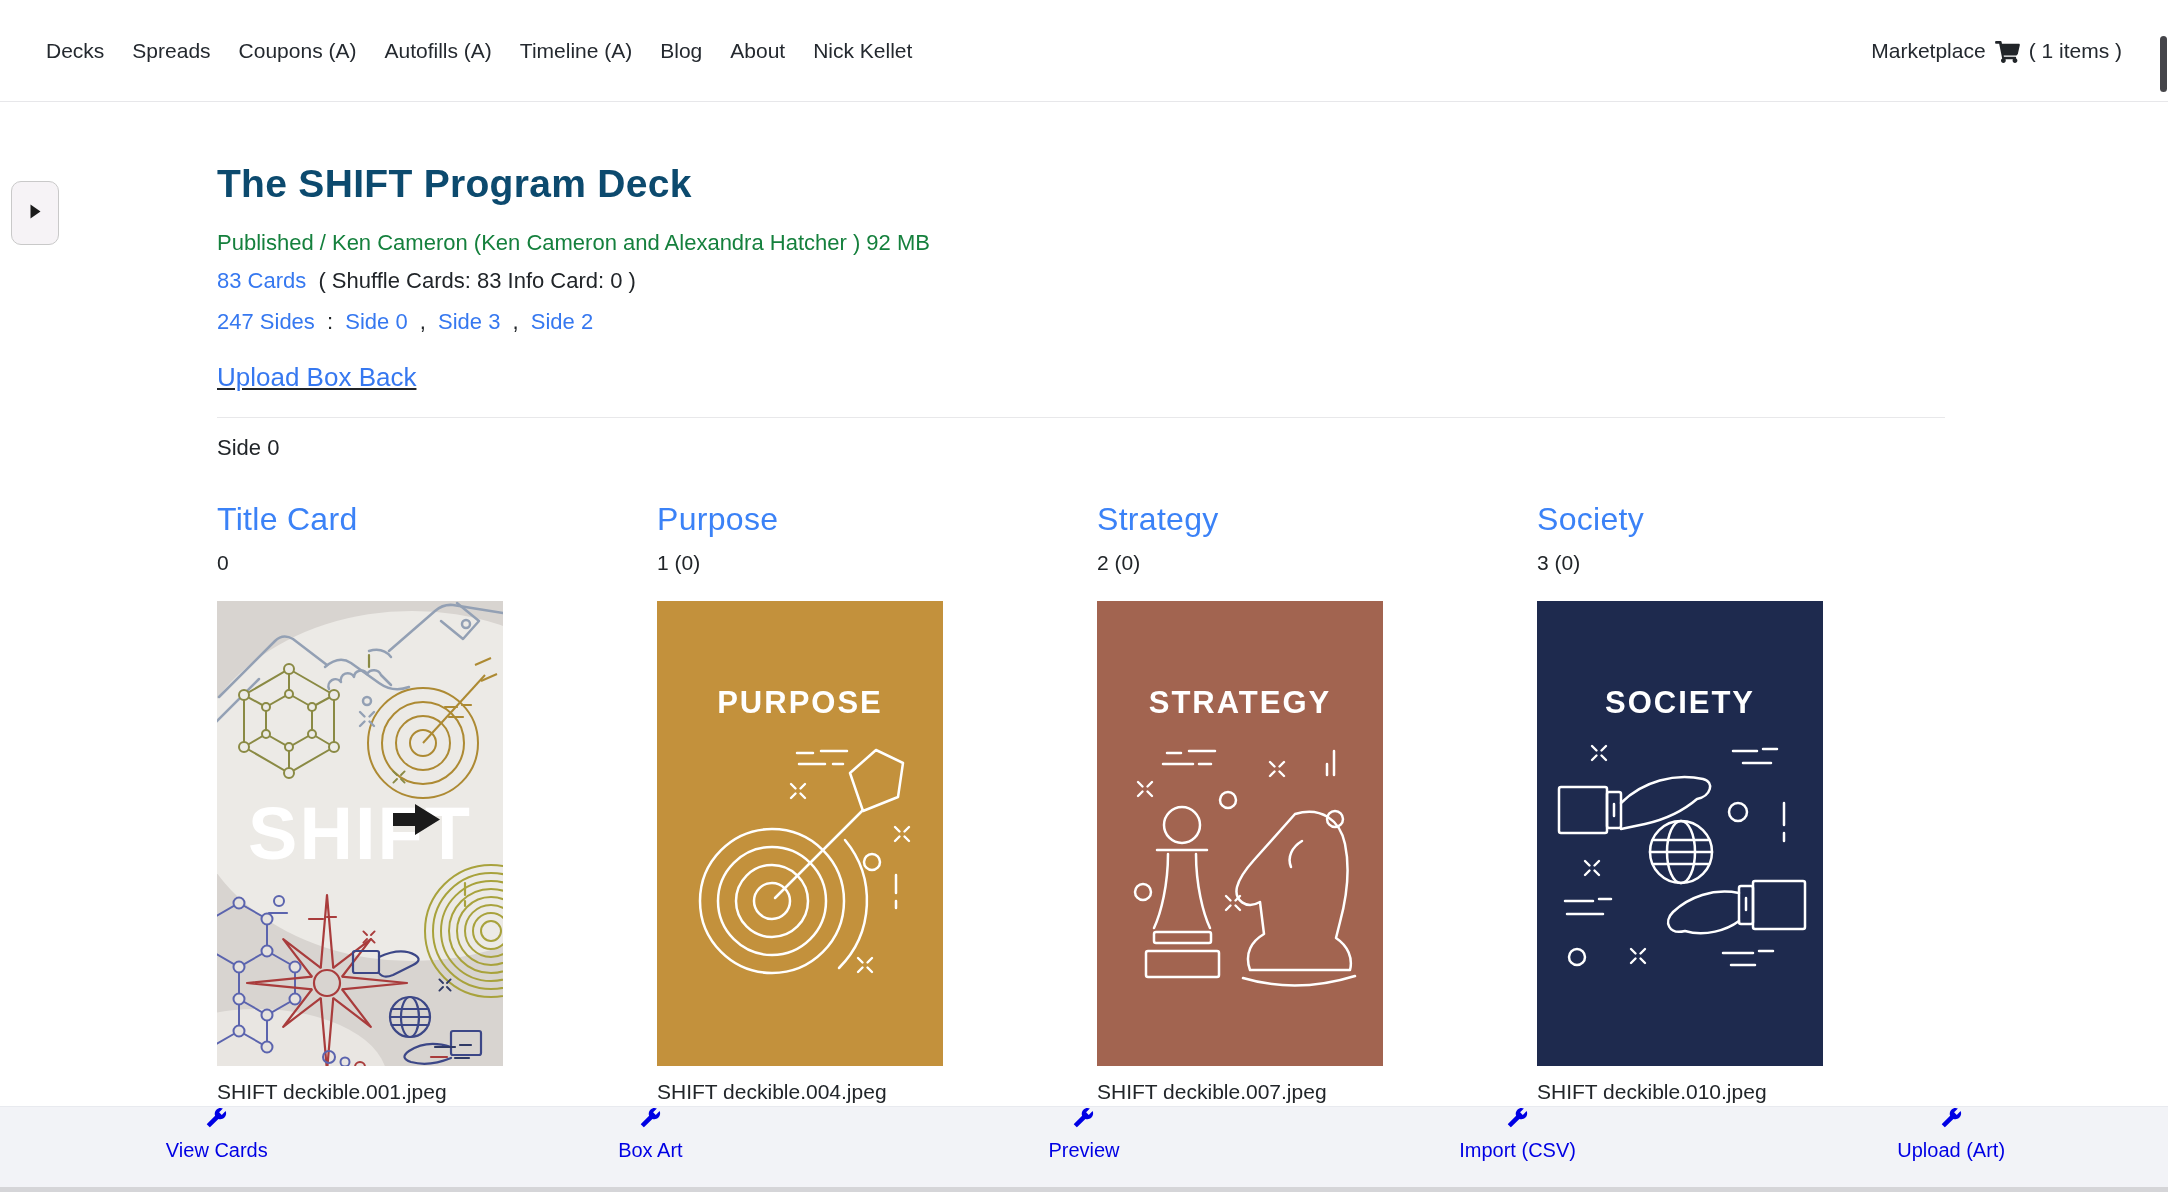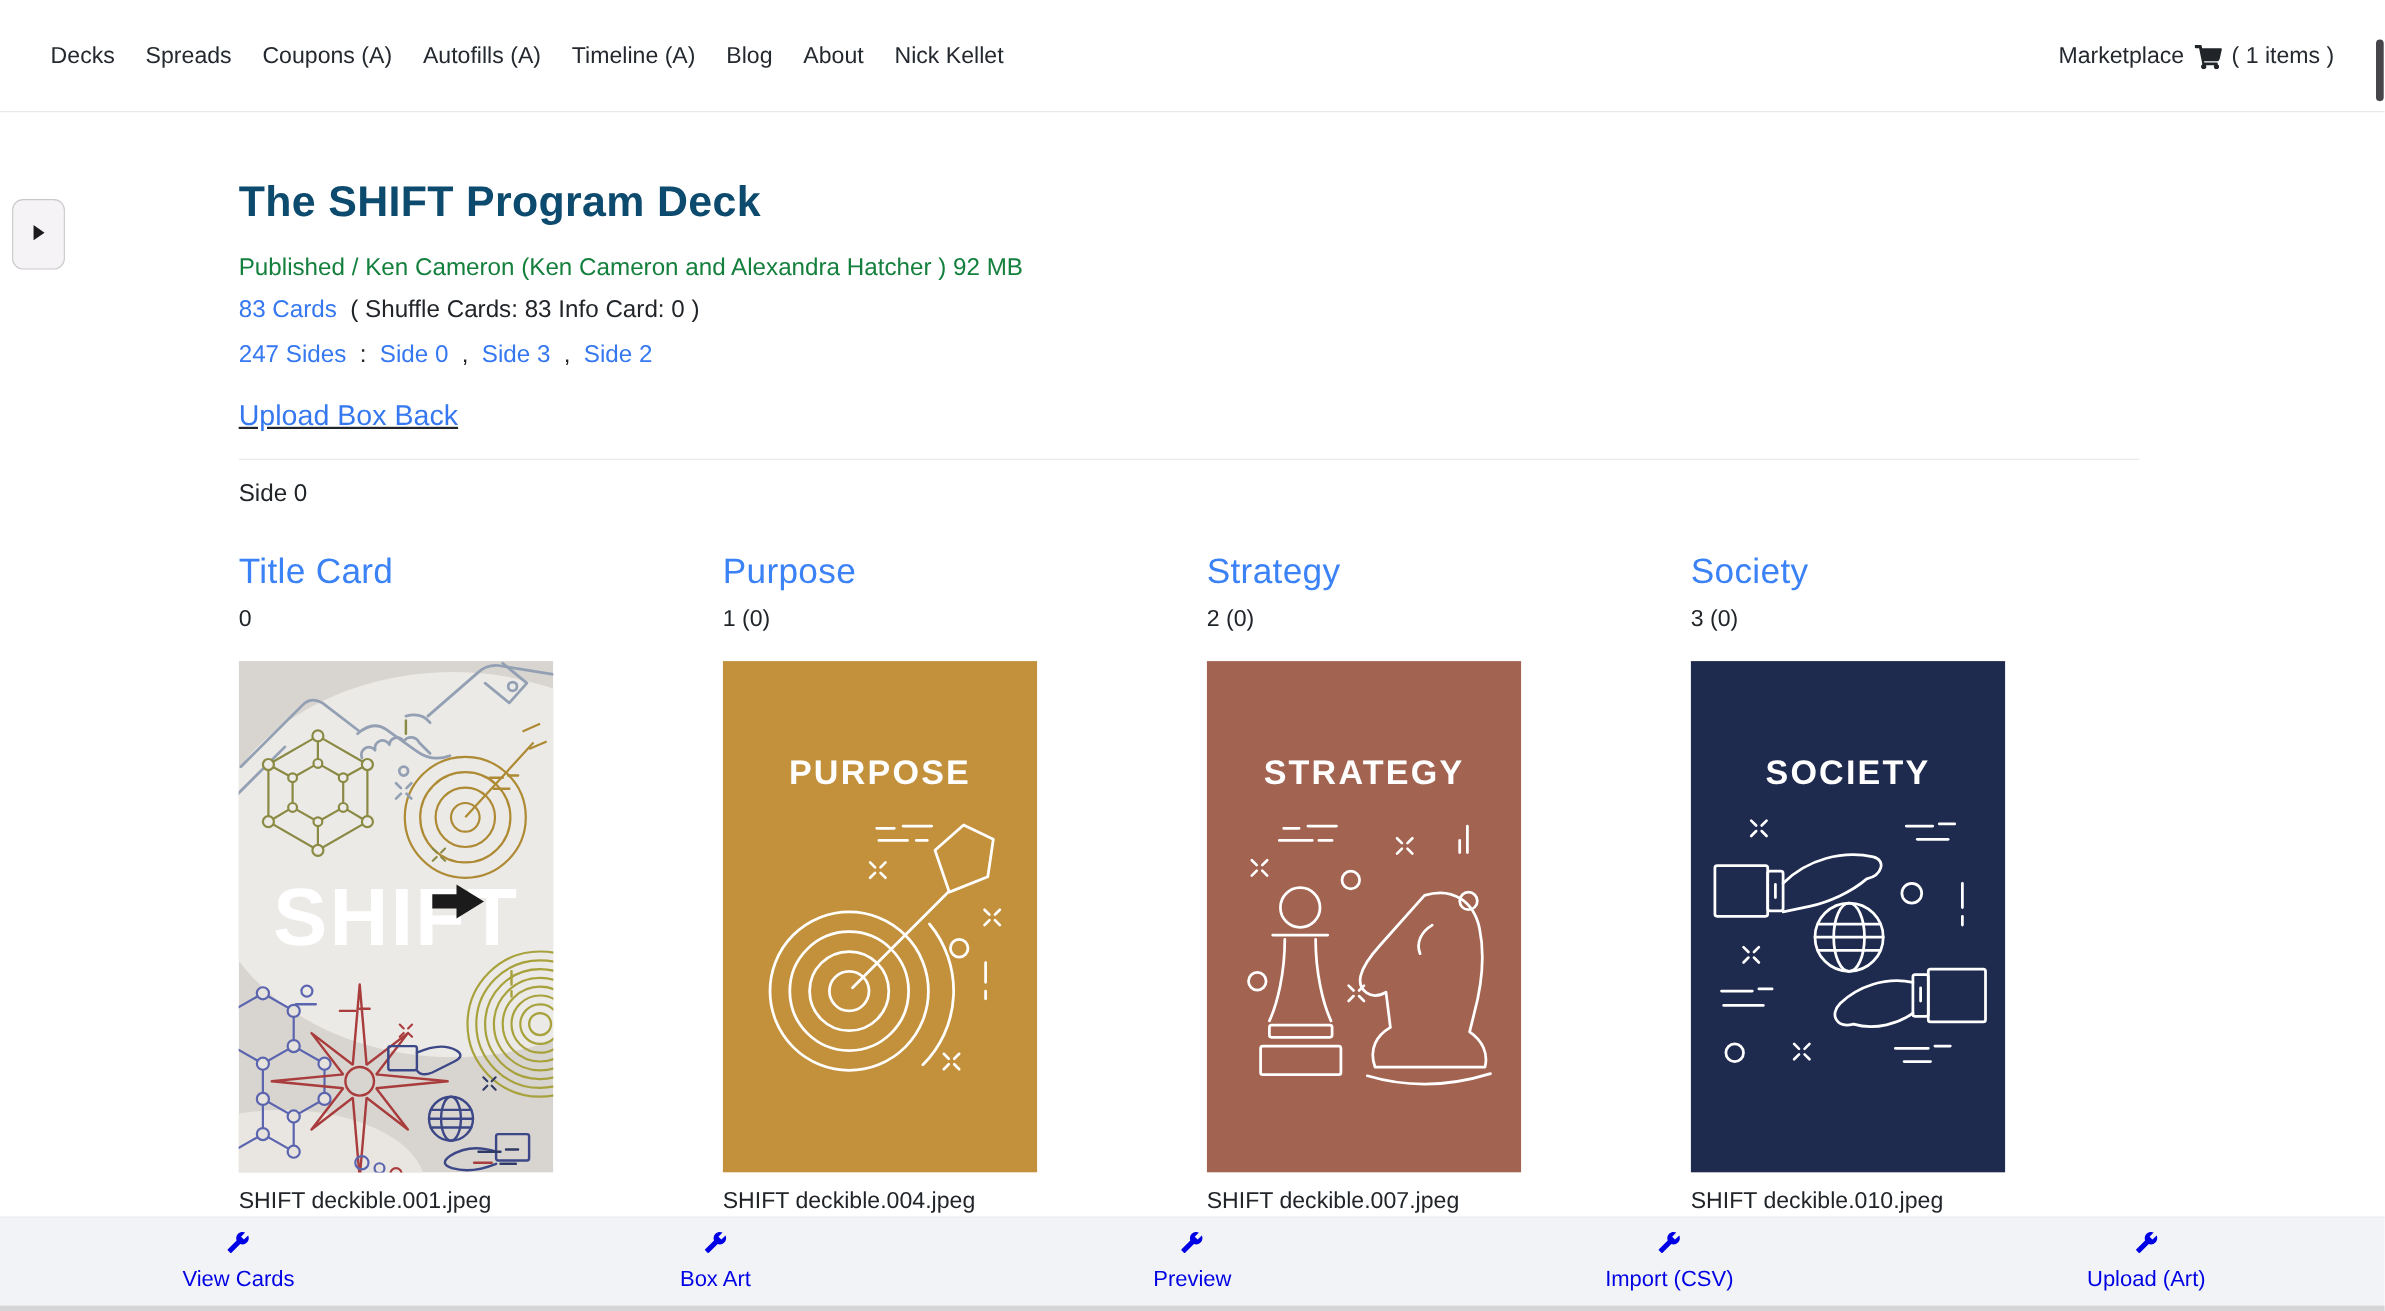--- a/index.html
+++ b/index.html
@@ -41,21 +41,21 @@
   .card-count { margin-top:13px; font-size:21px; color:#212529; }
   .card-art { margin-top:26px; width:286px; height:465px; cursor:pointer; }
   .card-art svg { display:block; }
   .card-art text { font-family:"Liberation Sans", sans-serif; font-weight:bold; fill:#fff; letter-spacing:2px; }
   .shift-word { font-family:"Liberation Sans", sans-serif; font-weight:normal; fill:#9c9894; letter-spacing:3px; }
   .card-caption { margin-top:14px; font-size:21px; color:#212529; }
 
   
   .toolbar { position:absolute; left:0; right:0; bottom:0; height:86px;
              background:#f2f3f7; border-top:1px solid #e8eaef;
-             display:flex; align-items:center; z-index:5; padding-bottom:5px; }
+             display:flex; align-items:flex-start; z-index:5; padding-bottom:5px; }
   .tool-item { flex:1; display:flex; flex-direction:column; align-items:center; gap:7px; cursor:pointer; }
   .tool-label { font-size:20px; color:#0000e4; }
   .bottom-strip { position:absolute; left:0; right:0; bottom:0; height:5px; background:#d5d5d8; z-index:6; }
 
   
   .scroll-thumb { position:absolute; right:1px; top:36px; width:7px; height:56px;
                   background:#45454a; border-radius:4px; z-index:7; }
 </style>
 </head>
 <body>

